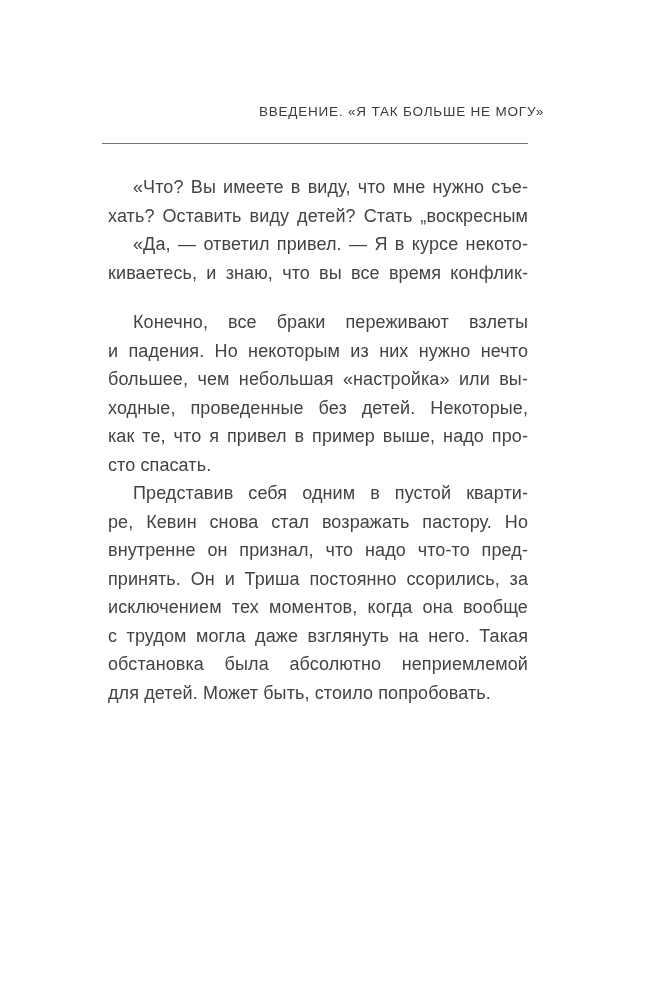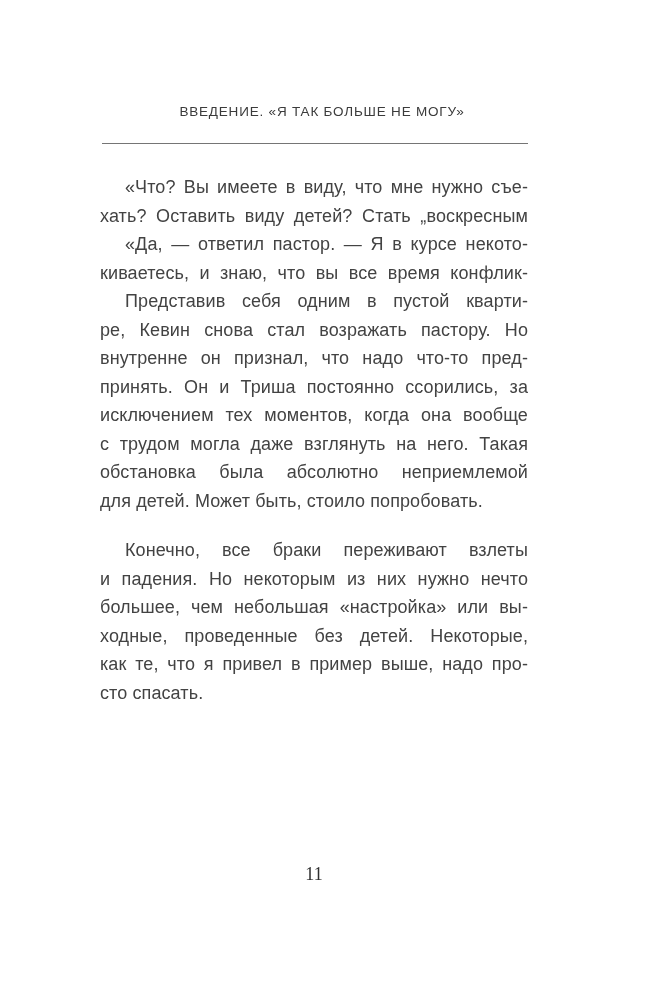--- a/index.html
+++ b/index.html
@@ -11,23 +11,23 @@
     position: relative;
     width: 667px;
     height: 1001px;
     background: var(--bg, #ffffff);
     overflow: hidden;
     font-family: "Liberation Sans", sans-serif;
   }
   .running-head {
     position: absolute;
     top: 104px;
-    left: 108px;
+    left: 116px;
     width: 428px;
-    text-align: center;
+    text-align: right;
     font-size: 13.5px;
     letter-spacing: 0.8px;
     font-weight: 400;
     color: var(--header-color, #3b3b3b);
     white-space: nowrap;
   }
   .header-rule {
     position: absolute;
     top: 143px;
     left: 102px;
@@ -48,20 +48,21 @@
     letter-spacing: 0.1px;
   }
   .para { margin: 0; }
   .para.spaced { margin-top: 21px; }
   .line {
     text-align: justify;
     text-align-last: justify;
     overflow: hidden;
     white-space: normal;
     height: 28.5px;
+    margin-left: 8px;
   }
   .line.first { text-indent: 25px; }
   .line.last { text-align-last: left; }
   .folio {
     position: absolute;
     top: 864px;
     left: 100px;
     width: 428px;
     text-align: center;
     font-family: "Liberation Serif", serif;
@@ -74,36 +75,35 @@
 
 <div class="page" style="--bg: #ffffff; --text-color: #434343; --header-color: #3b3b3b; --rule-color: #757575; --folio-color: #2f2f2f;">
   <div class="running-head">ВВЕДЕНИЕ. «Я ТАК БОЛЬШЕ НЕ МОГУ»</div>
   <hr class="header-rule">
   <main class="text-block" id="text-block">
       <div class="para">
         <div class="line first">«Что? Вы имеете в виду, что мне нужно съе-</div>
         <div class="line">хать? Оставить виду детей? Стать „воскресным</div>
       </div>
       <div class="para">
-        <div class="line first">«Да, — ответил пастор. — Я в курсе некото-</div>
+        <div class="line first">«Да, — ответил привел. — Я в курсе некото-</div>
         <div class="line">киваетесь, и знаю, что вы все время конфлик-</div>
+      </div>
+      <div class="para spaced">
+        <div class="line first">Конечно, все браки переживают взлеты</div>
+        <div class="line">и падения. Но некоторым из них нужно нечто</div>
+        <div class="line">большее, чем небольшая «настройка» или вы-</div>
+        <div class="line">ходные, проведенные без детей. Некоторые,</div>
+        <div class="line">как те, что я привел в пример выше, надо про-</div>
+        <div class="line last">сто спасать.</div>
       </div>
       <div class="para">
         <div class="line first">Представив себя одним в пустой кварти-</div>
         <div class="line">ре, Кевин снова стал возражать пастору. Но</div>
         <div class="line">внутренне он признал, что надо что-то пред-</div>
         <div class="line">принять. Он и Триша постоянно ссорились, за</div>
         <div class="line">исключением тех моментов, когда она вообще</div>
         <div class="line">с трудом могла даже взглянуть на него. Такая</div>
         <div class="line">обстановка была абсолютно неприемлемой</div>
         <div class="line last">для детей. Может быть, стоило попробовать.</div>
       </div>
-      <div class="para spaced">
-        <div class="line first">Конечно, все браки переживают взлеты</div>
-        <div class="line">и падения. Но некоторым из них нужно нечто</div>
-        <div class="line">большее, чем небольшая «настройка» или вы-</div>
-        <div class="line">ходные, проведенные без детей. Некоторые,</div>
-        <div class="line">как те, что я привел в пример выше, надо про-</div>
-        <div class="line last">сто спасать.</div>
-      </div>
     </main>
-  <div class="folio">11</div>
 </div>
 
 </body></html>

